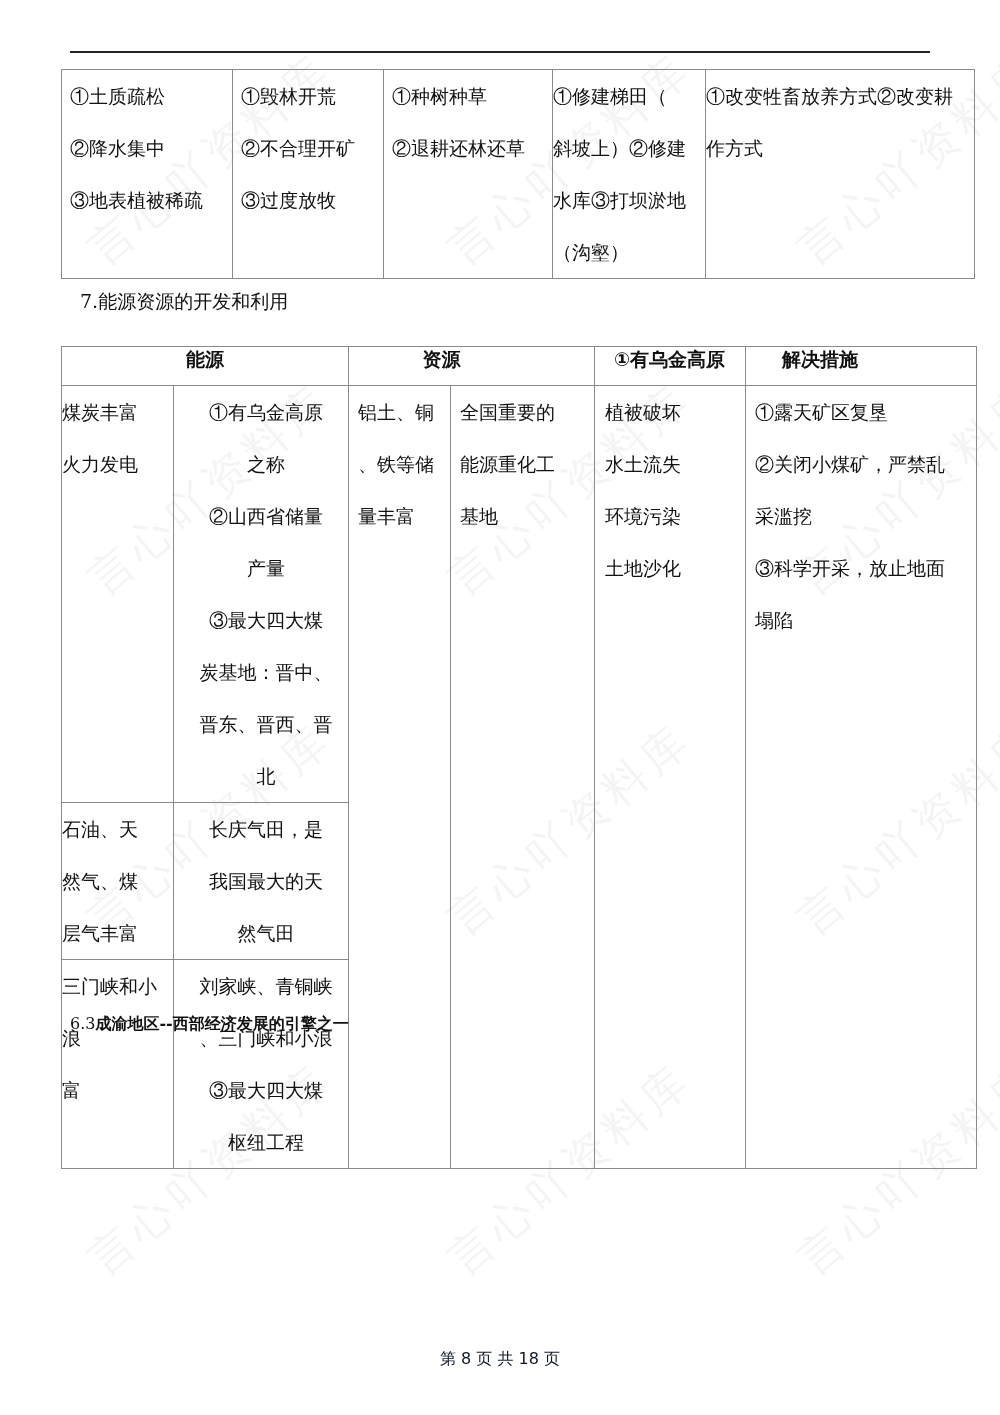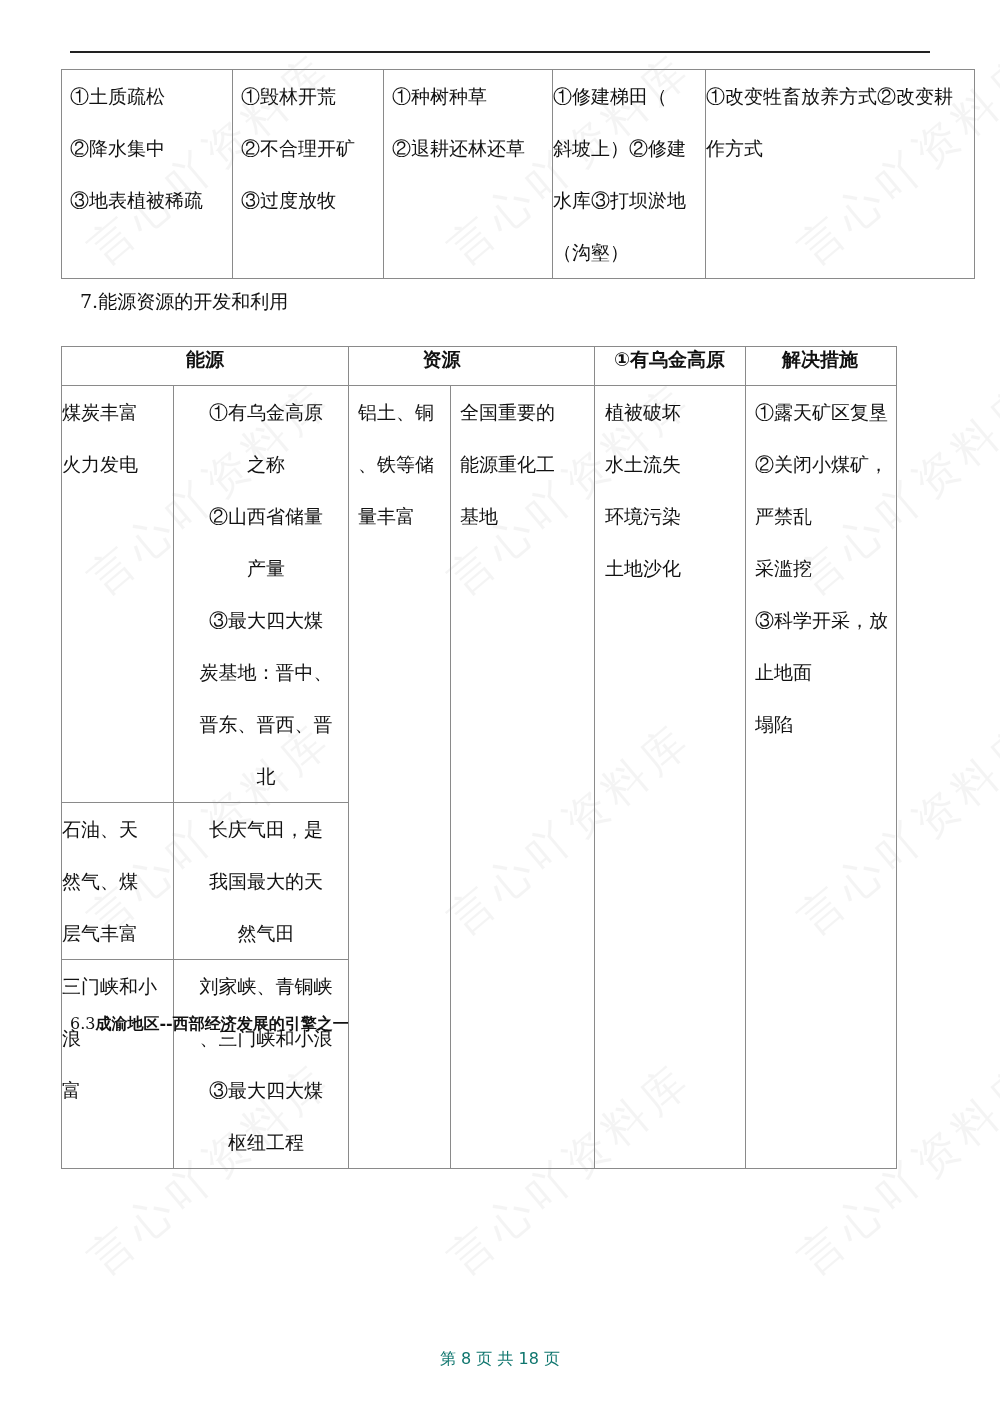--- a/index.html
+++ b/index.html
@@ -24,42 +24,42 @@
   #table1 td { height: 158px; }
   .t1c1 { width: 162px; padding-left: 8px !important; }
   .t1c2 { width: 142px; padding-left: 8px !important; }
   .t1c3 { width: 160px; padding-left: 8px !important; }
   .t1c4 { width: 152px; padding-left: 0 !important; }
   .t1c5 { padding-left: 0 !important; }
 
   .section-title {
     position: absolute; left: 80px; top: 289px; font-size: 19px;
   }
-  #table2 { left: 61px; top: 346px; width: 836px; }
+  #table2 { left: 61px; top: 346px; width: 916px; }
   #table2 th { height: 38px; font-weight: bold; font-size: 19px; font-family: "DejaVu Sans", sans-serif; }
   #table2 td .cell-text { padding-left: 0; }
   .c-energy-type { width: 111px; }
   .c-energy-desc { width: 164px; padding-left: 10px !important; text-align: center; }
   .c-res-a { width: 92px; padding-left: 9px !important; }
   .c-res-b { width: 134px; padding-left: 9px !important; }
   .c-prob { width: 140px; padding-left: 10px !important; }
   .c-sol { padding-left: 9px !important; }
   .h-energy { text-align: center; }
   .h-res { text-align: center; padding-right: 60px !important; }
   .h-prob { text-align: right; padding-right: 20px !important; }
   .h-sol { text-align: left; padding-left: 36px !important; }
 
   .subsection-title {
     position: absolute; left: 70px; top: 1014px; font-size: 16px;
   }
   .subsection-title .num { font-weight: normal; }
   .subsection-title .txt { font-weight: bold; font-family: "DejaVu Sans", sans-serif; }
   .footer {
     position: absolute; top: 1349px; left: 0; width: 1000px; text-align: center;
-    font-size: 16px; color: #0f766e; font-family: "DejaVu Sans", sans-serif;
+    font-size: 16px; color: #0f172a; font-family: "DejaVu Sans", sans-serif;
   }
 </style>
 </head>
 <body>
 
 <div class="watermark" style="left:60px;top:130px;">言心吖资料库</div>
 <div class="watermark" style="left:420px;top:130px;">言心吖资料库</div>
 <div class="watermark" style="left:770px;top:130px;">言心吖资料库</div>
 <div class="watermark" style="left:60px;top:460px;">言心吖资料库</div>
 <div class="watermark" style="left:420px;top:460px;">言心吖资料库</div>

